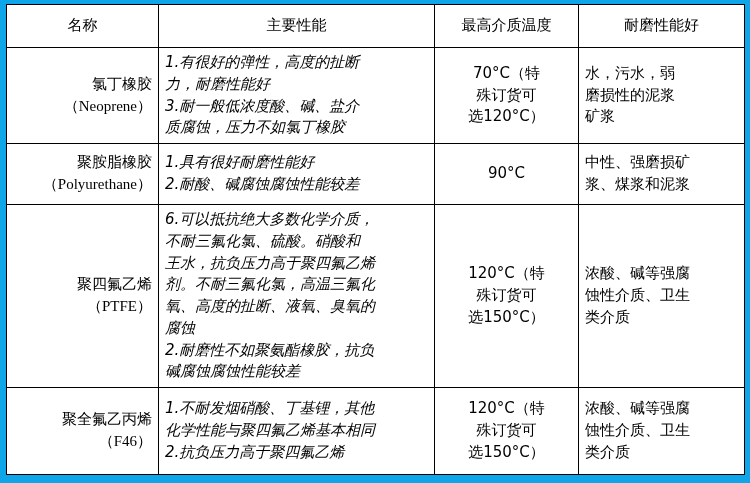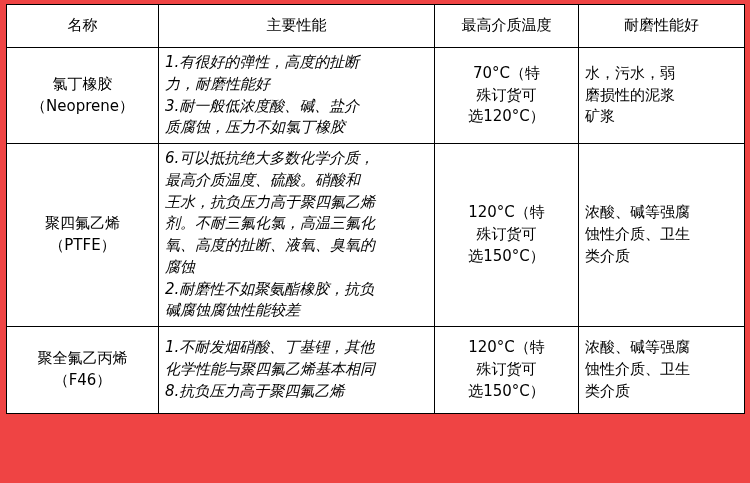--- a/index.html
+++ b/index.html
@@ -12,21 +12,21 @@
     height: 483px;
     font-family: "DejaVu Sans", "Liberation Sans", sans-serif;
     color: #000000;
     overflow: hidden;
   }
   .sheet {
     width: 750px;
     height: 483px;
     box-sizing: border-box;
     padding: 4px 6px 4px 6px;
-    background: #ef4444;
+    background: #0ea5e9;
   }
   table.spec {
     width: 738px;
     border-collapse: collapse;
     table-layout: fixed;
     background: #ffffff;
   }
   table.spec td, table.spec th {
     border: 1px solid #000000;
     vertical-align: middle;
@@ -39,21 +39,22 @@
   col.c-perf  { width: 276px; }
   col.c-temp  { width: 144px; }
   col.c-scope { width: 166px; }
 
   thead td {
     text-align: center;
     height: 34px;
     font-size: 16px;
   }
   td.name {
-    text-align: center;
+    text-align: right;
+    font-family: Liberation Serif, serif;
   }
   td.perf {
     text-align: left;
     font-style: italic;
   }
   td.temp {
     text-align: center;
   }
   td.scope {
     text-align: left;
@@ -105,29 +106,46 @@
           <span class="ln">殊订货可</span>
           <span class="ln">选120°C）</span>
         </td>
         <td class="scope">
           <span class="ln">水，污水，弱</span>
           <span class="ln">磨损性的泥浆</span>
           <span class="ln">矿浆</span>
         </td>
       </tr>
 
+      <tr class="row-pu">
+        <td class="name">
+          <span class="ln">聚胺脂橡胶</span>
+          <span class="ln">（Polyurethane）</span>
+        </td>
+        <td class="perf">
+          <span class="ln">1.具有很好耐磨性能好</span>
+          <span class="ln">2.耐酸、碱腐蚀腐蚀性能较差</span>
+        </td>
+        <td class="temp">
+          <span class="ln">90°C</span>
+        </td>
+        <td class="scope">
+          <span class="ln">中性、强磨损矿</span>
+          <span class="ln">浆、煤浆和泥浆</span>
+        </td>
+      </tr>
 
       <tr class="row-ptfe">
         <td class="name">
           <span class="ln">聚四氟乙烯</span>
           <span class="ln">（PTFE）</span>
         </td>
         <td class="perf">
           <span class="ln">6.可以抵抗绝大多数化学介质，</span>
-          <span class="ln">最高介质温度、硫酸。硝酸和</span>
+          <span class="ln">不耐三氟化氯、硫酸。硝酸和</span>
           <span class="ln">王水，抗负压力高于聚四氟乙烯</span>
           <span class="ln">剂。不耐三氟化氯，高温三氟化</span>
           <span class="ln">氧、高度的扯断、液氧、臭氧的</span>
           <span class="ln">腐蚀</span>
           <span class="ln">2.耐磨性不如聚氨酯橡胶，抗负</span>
           <span class="ln">碱腐蚀腐蚀性能较差</span>
         </td>
         <td class="temp">
           <span class="ln">120°C（特</span>
           <span class="ln">殊订货可</span>
@@ -141,21 +159,21 @@
       </tr>
 
       <tr class="row-f46">
         <td class="name">
           <span class="ln">聚全氟乙丙烯</span>
           <span class="ln">（F46）</span>
         </td>
         <td class="perf">
           <span class="ln">1.不耐发烟硝酸、丁基锂，其他</span>
           <span class="ln">化学性能与聚四氟乙烯基本相同</span>
-          <span class="ln">8.抗负压力高于聚四氟乙烯</span>
+          <span class="ln">2.抗负压力高于聚四氟乙烯</span>
         </td>
         <td class="temp">
           <span class="ln">120°C（特</span>
           <span class="ln">殊订货可</span>
           <span class="ln">选150°C）</span>
         </td>
         <td class="scope">
           <span class="ln">浓酸、碱等强腐</span>
           <span class="ln">蚀性介质、卫生</span>
           <span class="ln">类介质</span>

